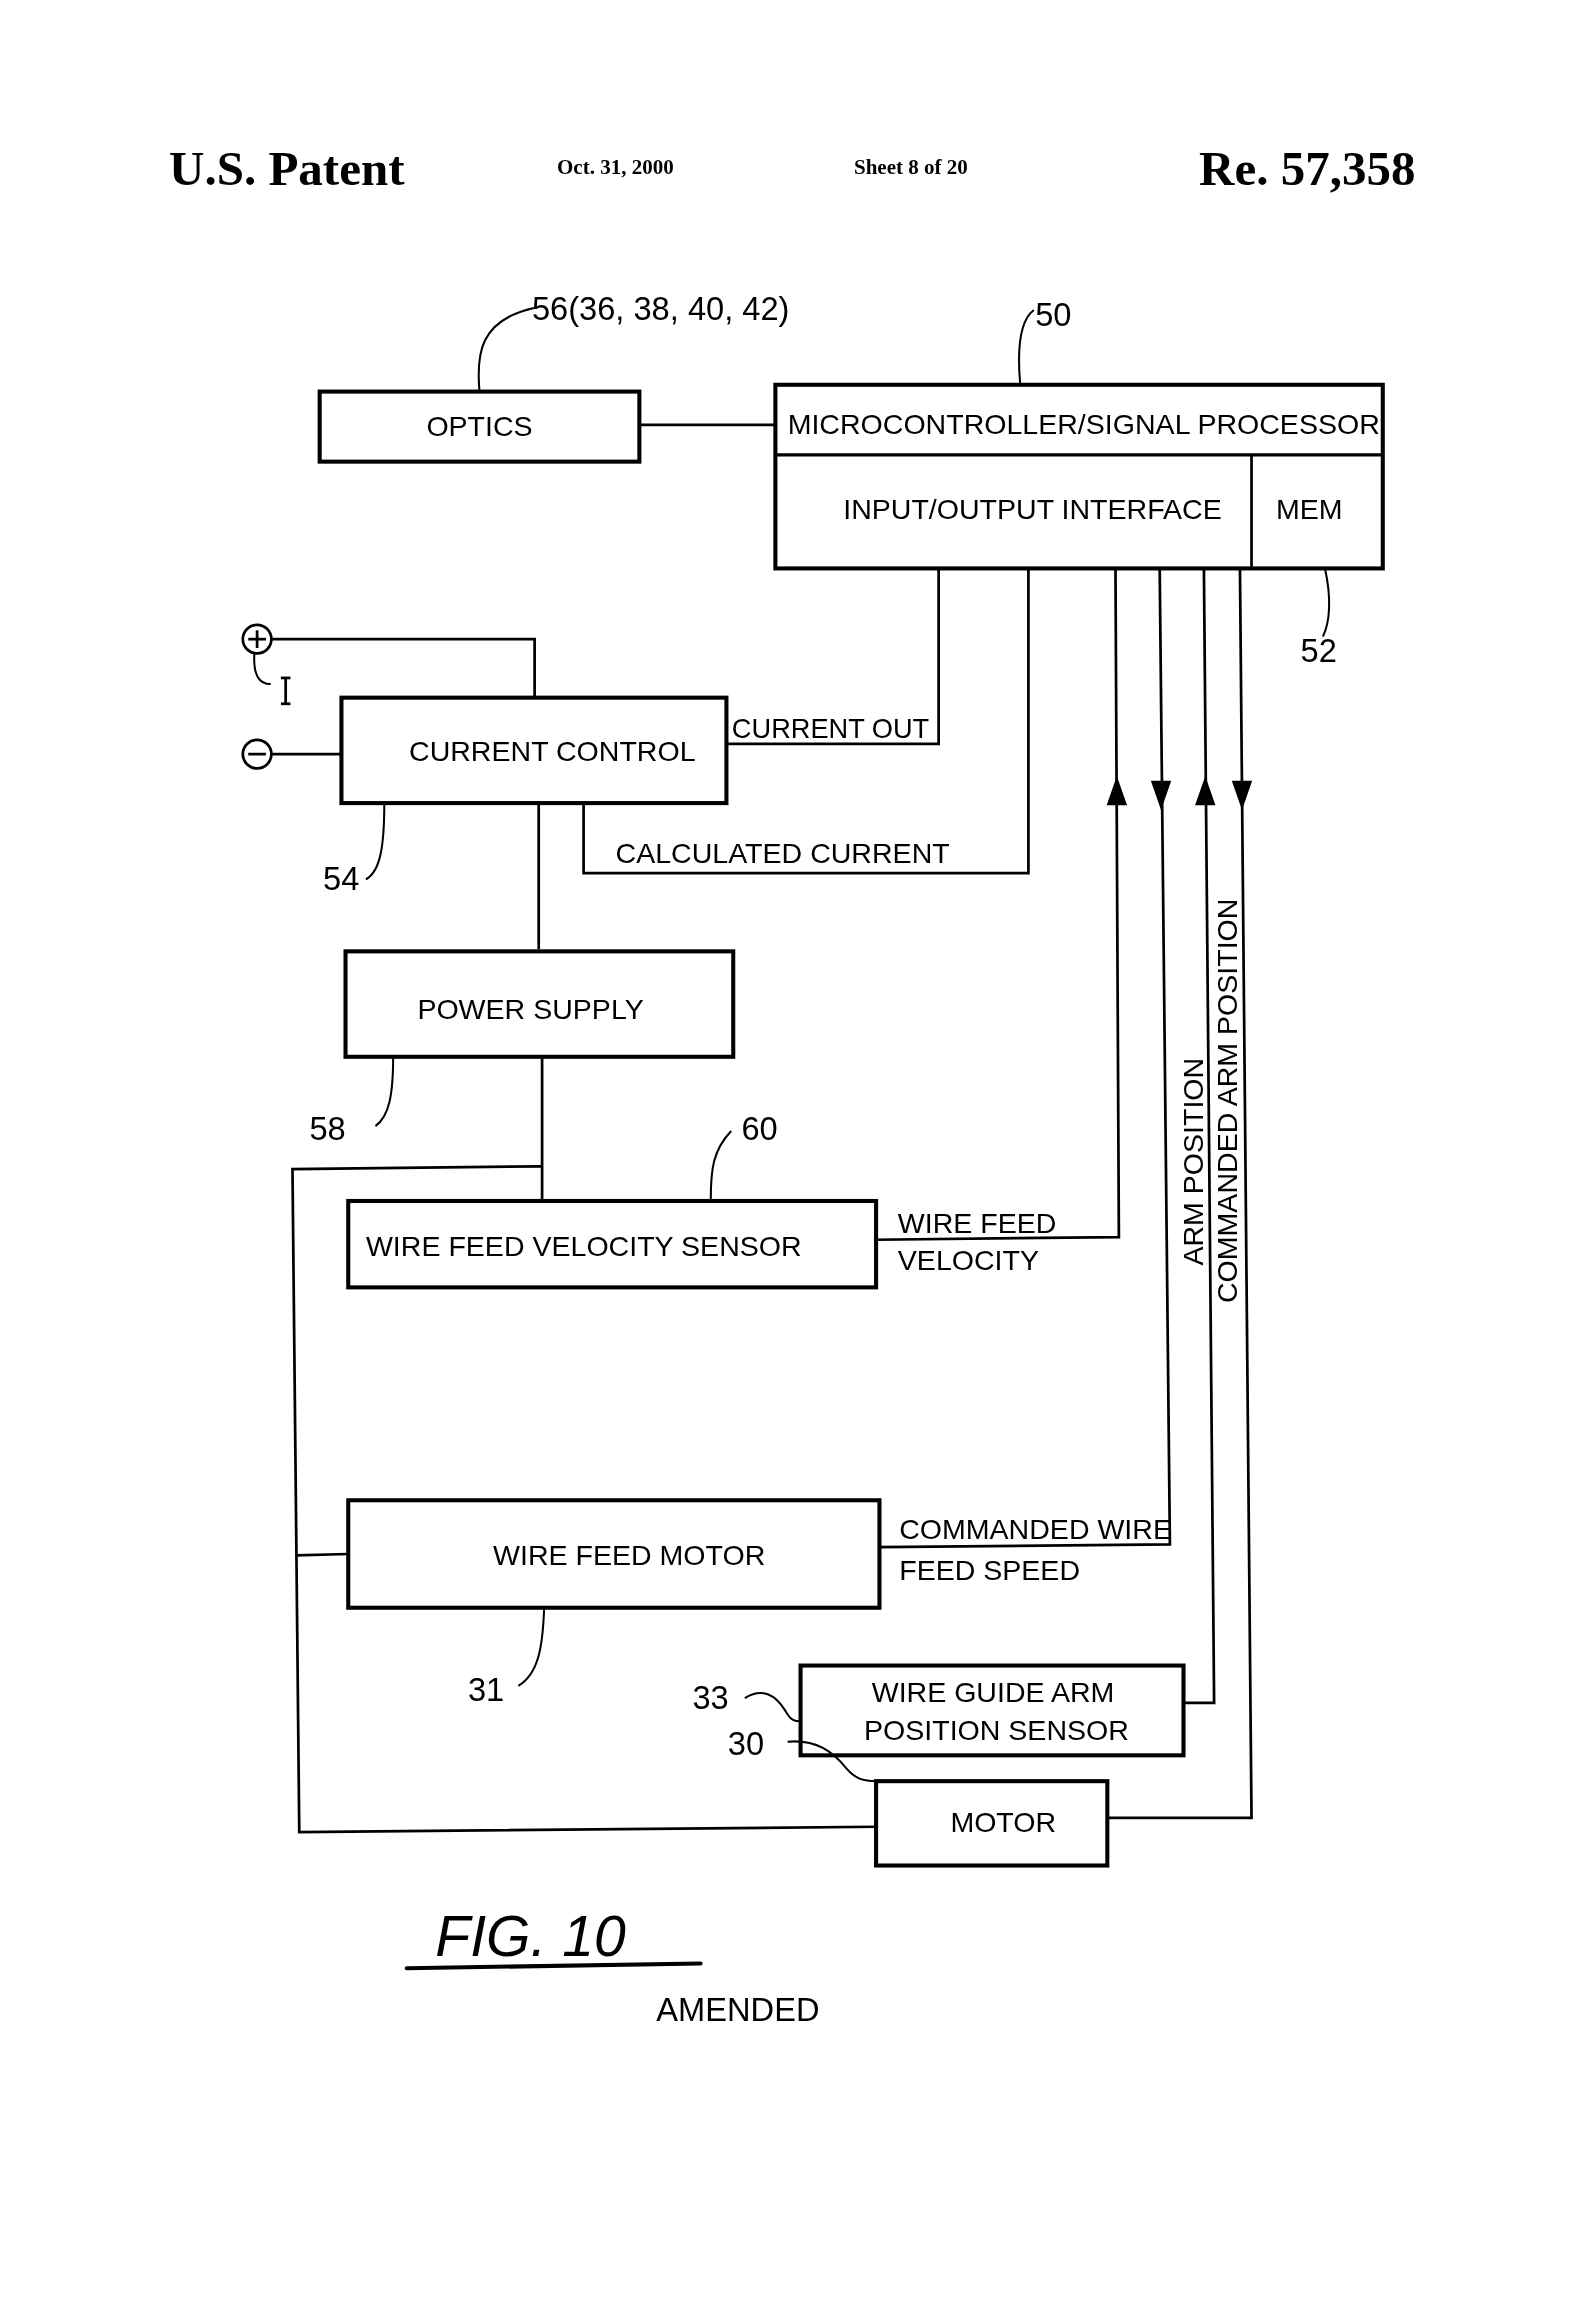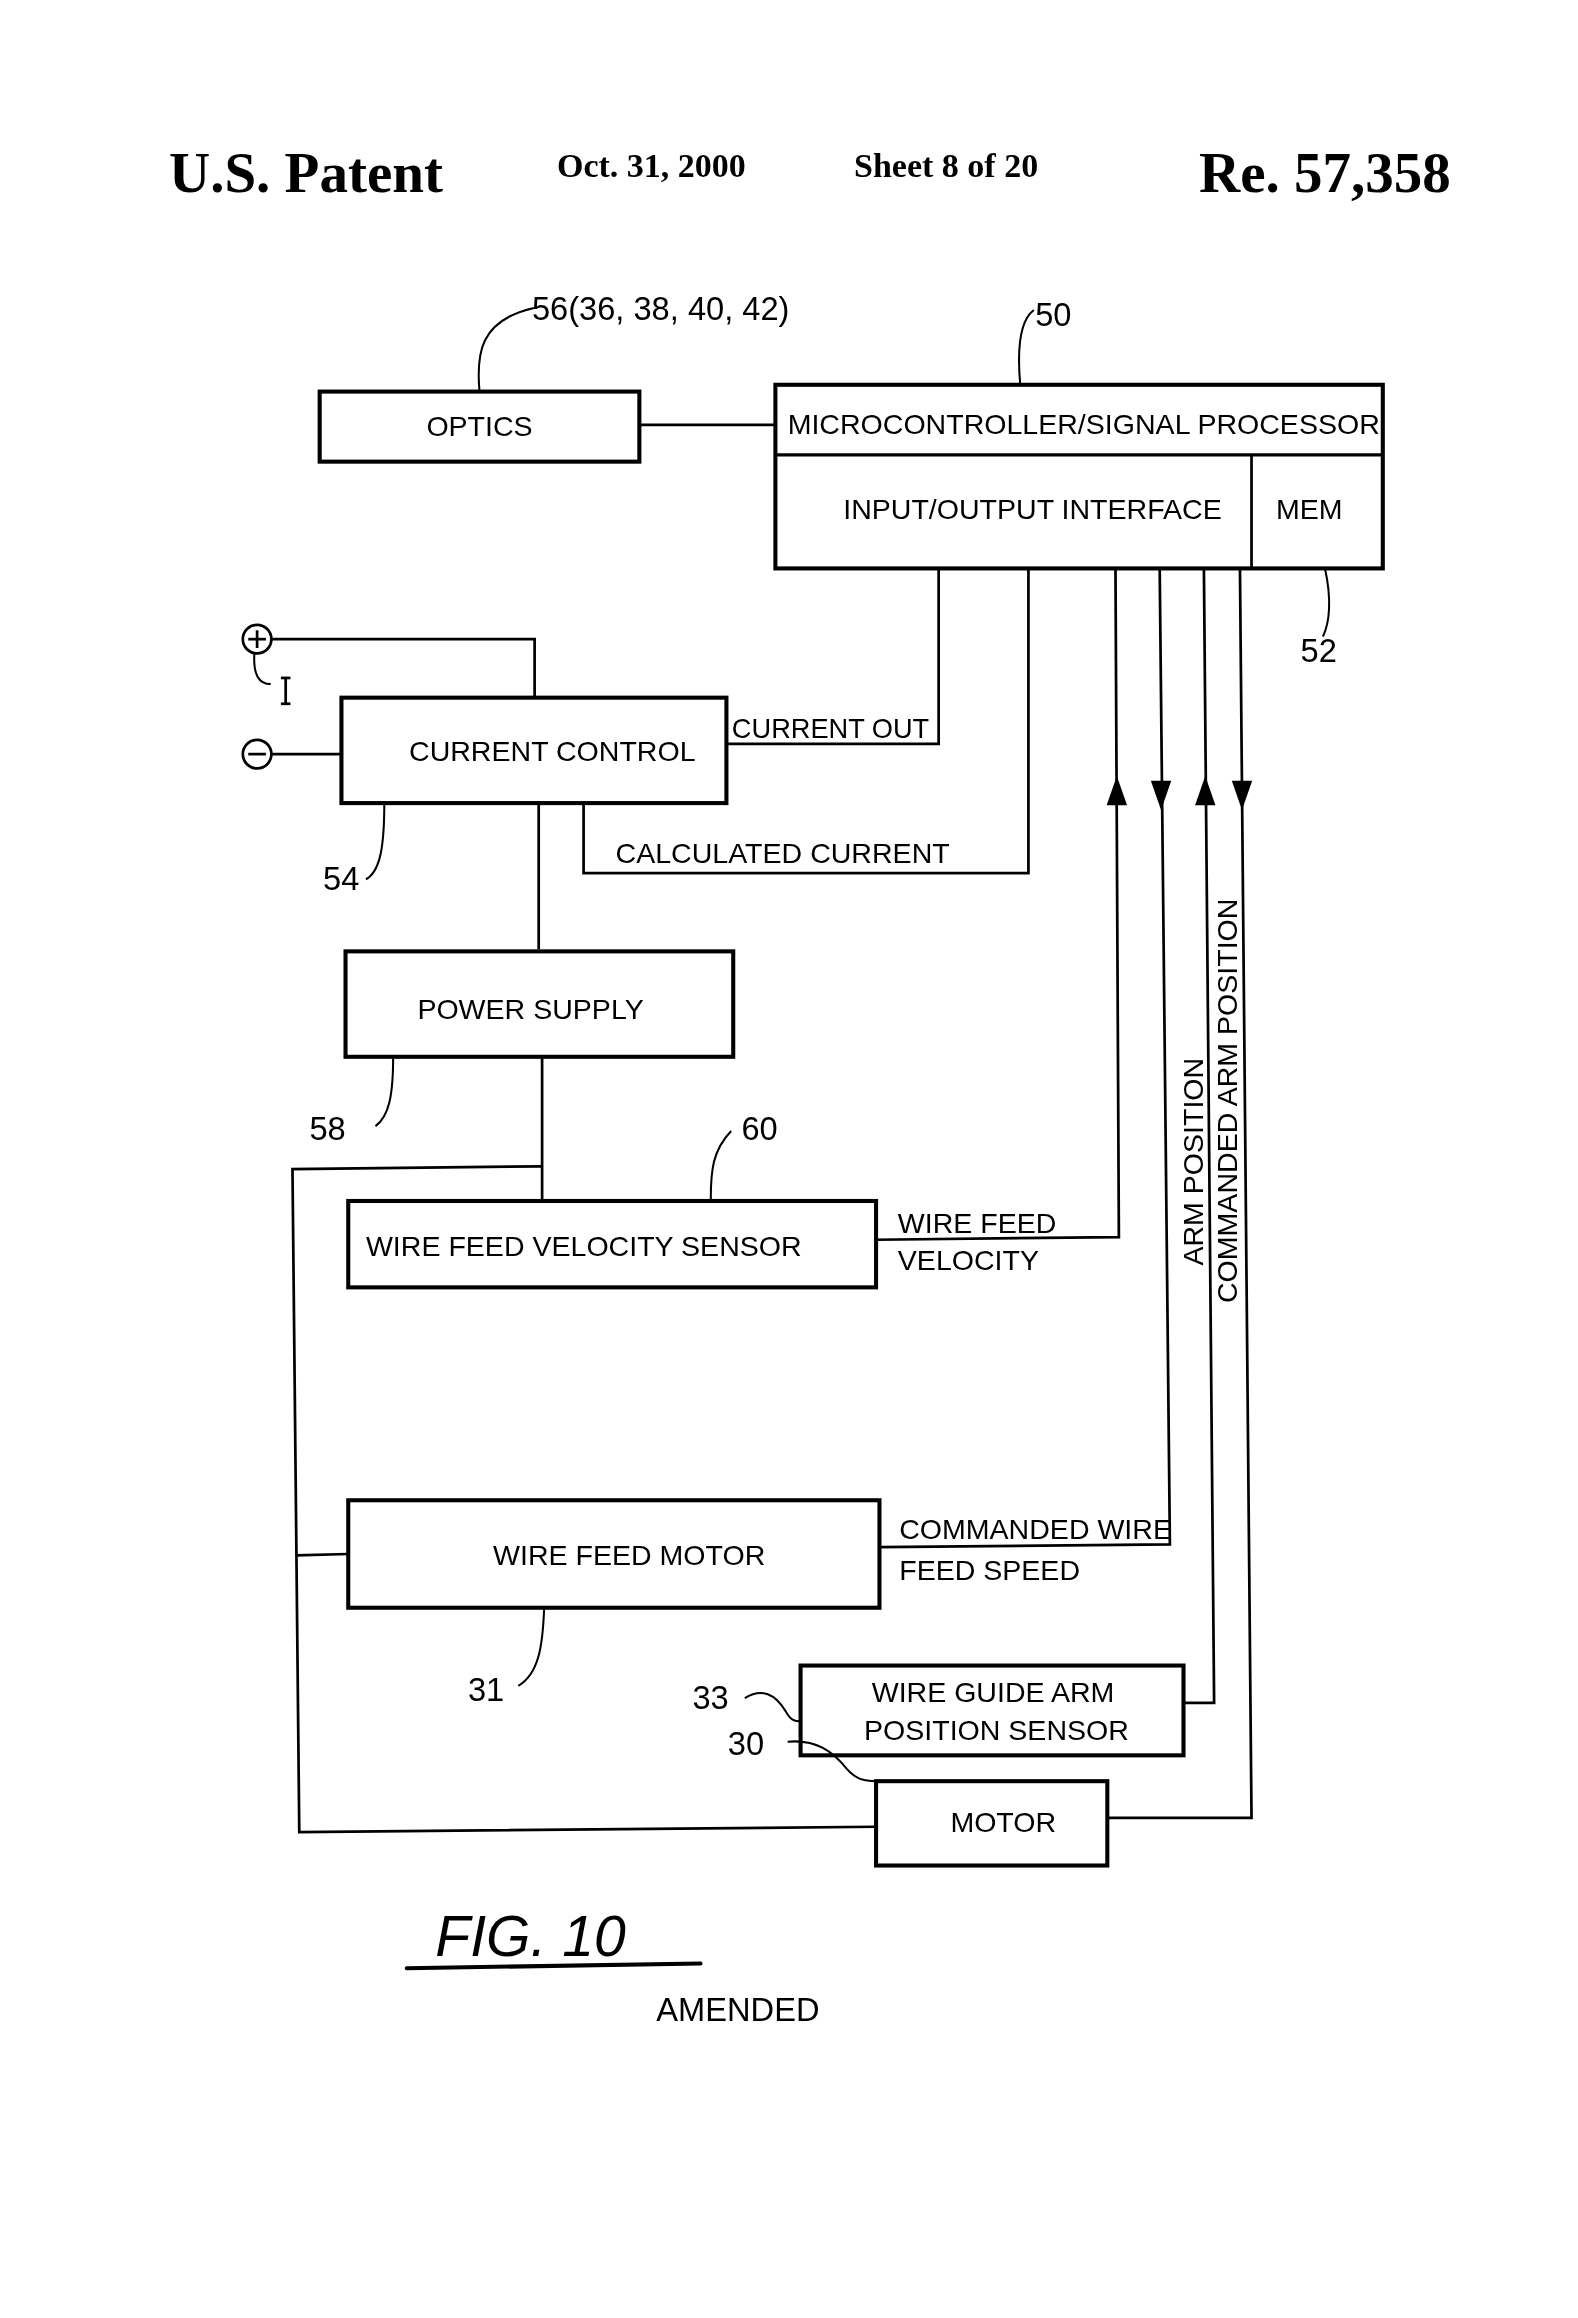--- a/index.html
+++ b/index.html
@@ -1,19 +1,19 @@
 <!DOCTYPE html>
 <html style="font-size:11px"><head>
 <meta charset="utf-8">
 <style>
   html, body { margin:0; padding:0; background:#ffffff; }
   body { width:1578px; height:2319px; position:relative; overflow:hidden; }
   .hdr { position:absolute; font-family:"Liberation Serif","DejaVu Serif",serif; font-weight:bold; color:#000; white-space:nowrap; }
-  .h-big { font-size:57px; top:140px; }
-  .h-small { font-size:34px; top:147px; }
+  .h-big { font-size:49px; top:140px; }
+  .h-small { font-size:21px; top:155px; }
   svg#diagram { position:absolute; left:0; top:0; }
   .box { fill:#fff; stroke:#000; stroke-width:6; }
   .wire { fill:none; stroke:#000; stroke-width:4; }
   .lead { fill:none; stroke:#000; stroke-width:3; }
   .lbl { font-family:"Liberation Sans","DejaVu Sans",sans-serif; font-size:42px; fill:#000; }
   .ref { font-family:"Liberation Sans","DejaVu Sans",sans-serif; font-size:48px; fill:#000; }
   .fig { font-family:"Liberation Sans","DejaVu Sans",sans-serif; font-size:84px; font-style:italic; fill:#000; }
   .amended { font-family:"Liberation Sans","DejaVu Sans",sans-serif; font-size:48px; fill:#000; }
 </style>
 </head>

